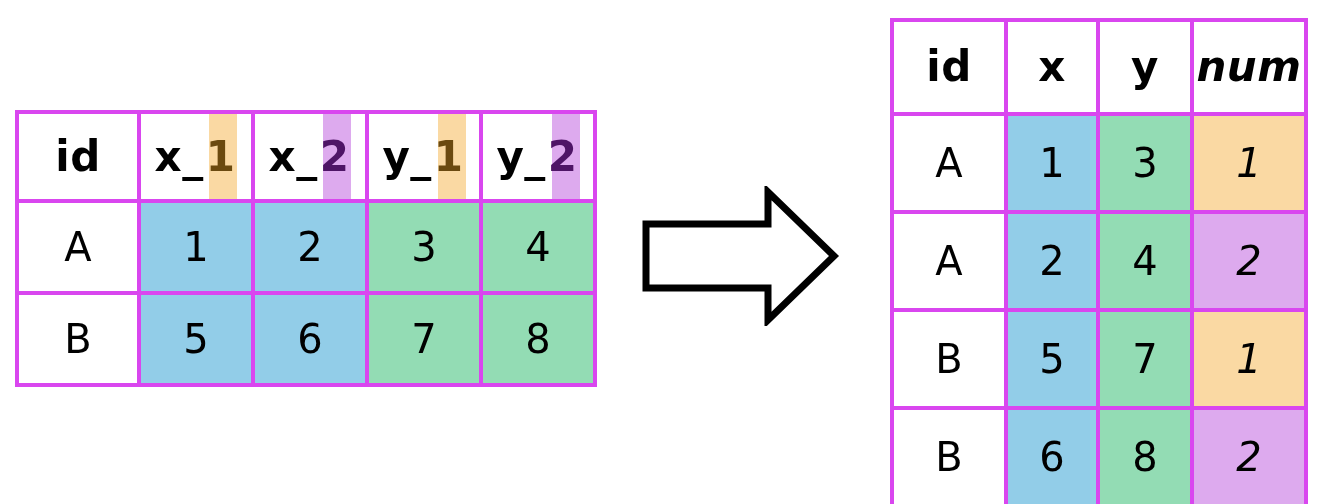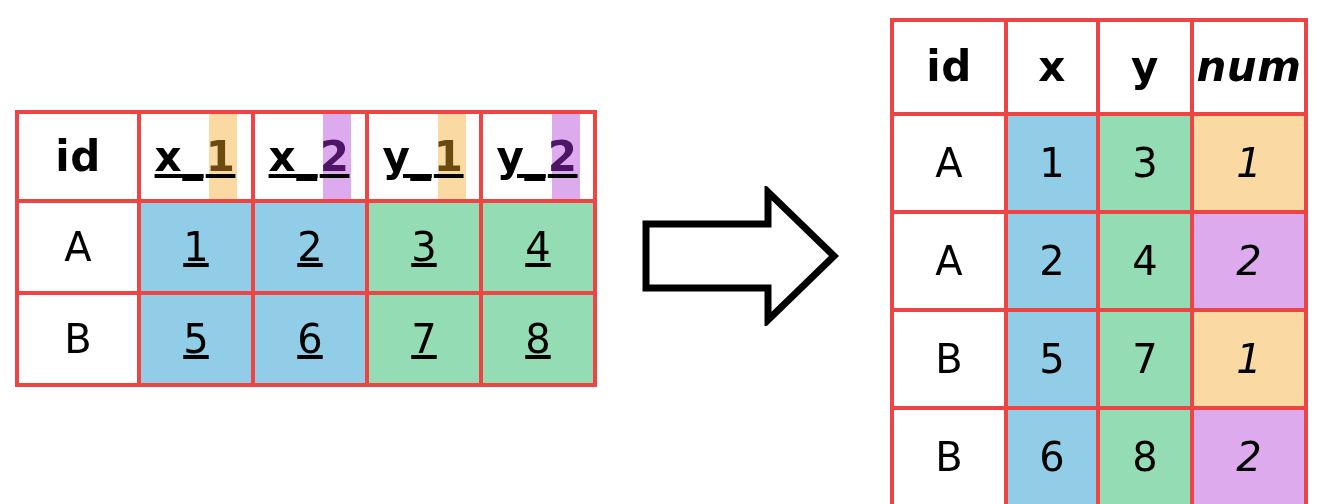--- a/index.html
+++ b/index.html
@@ -16,21 +16,21 @@
   }
 
   
   .tbl {
     position: absolute;
     border-collapse: collapse;
     table-layout: fixed;
     background: #ffffff;
   }
   .tbl td {
-    border: 4px solid #ef4444;
+    border: 4px solid #d946ef;
     text-align: center;
     vertical-align: middle;
     padding: 0;
     background: #ffffff;
     color: #000000;
     font-weight: 400;
     font-size: 40px;
     line-height: 1;
   }
   .tbl td.hdr {
@@ -47,21 +47,21 @@
 
   
   #wide-table {
     left: 15px;
     top: 110px;
   }
   #wide-table td {
     height: 88px;
   }
   #wide-table td.c-id { width: 118px; }
-  #wide-table td.c-v  { width: 110px; text-decoration: underline; }
+  #wide-table td.c-v  { width: 110px; }
   #wide-table td.hdr  { height: 85px; }
 
   
   .hdr-wrap {
     position: relative;
     display: inline-block;
     white-space: nowrap;
     font-size: 42px;
     font-weight: 700;
   }

